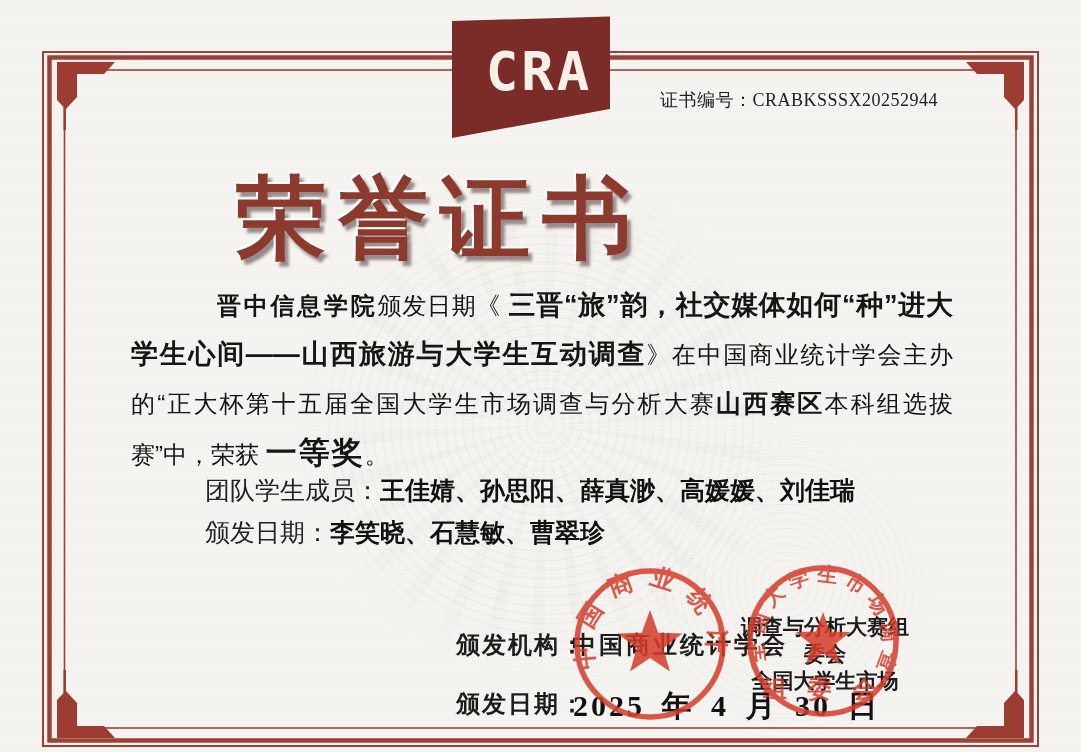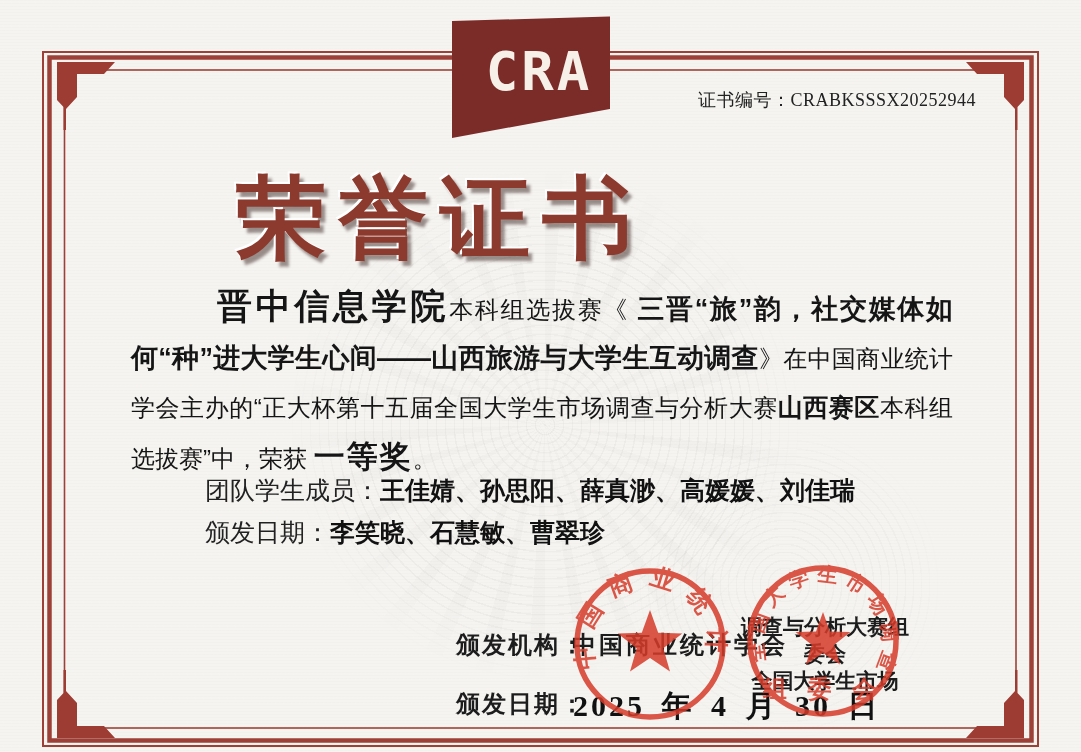--- a/index.html
+++ b/index.html
@@ -39,36 +39,36 @@
     clip-path:polygon(0 5px, 174px 0, 174px 90px, 0 122px);
     z-index:5;
   }
   .banner .cra{
     position:absolute;left:0;top:24px;width:174px;text-align:center;
     font-family:"DejaVu Sans Mono", monospace;font-weight:700;font-size:54px;
     color:#f6f0e9;letter-spacing:3px;
   }
 
   .cert-no{
-    position:absolute;left:698px;top:88px;font-family:"Liberation Serif", serif;
+    position:absolute;left:660px;top:88px;font-family:"Liberation Serif", serif;
     font-size:18px;color:#222;letter-spacing:.5px;
   }
 
   .title{
     position:absolute;left:0;top:158px;width:880px;text-align:center;
     font-size:90px;font-weight:900;color:#8c3a2e;letter-spacing:12px;
     text-shadow:-2px -2px 0 #ffffff, 4px 5px 3px rgba(40,15,10,0.45);
   }
 
   .body-par{
     position:absolute;left:131px;top:281px;width:822px;
     font-size:24px;line-height:49px;text-align:justify;text-indent:86px;
     color:#151515;
   }
-  .school{font-size:35px;font-weight:900;letter-spacing:2px;margin-top:41px;}
+  .school{font-size:24px;font-weight:900;letter-spacing:2px;margin-top:41px;}
   .worktitle{font-size:27px;font-weight:900;}
   .region{font-size:25px;font-weight:900;}
   .award{font-size:31px;font-weight:900;letter-spacing:2px;margin-top:12px;}
 
   .team-row{position:absolute;left:205px;font-size:25px;color:#222;}
   .team-row b{font-weight:700;color:#111;}
 
   .issuer-label,.date-label{
     position:absolute;left:456px;font-size:24px;font-weight:700;color:#1c1c1c;letter-spacing:2px;text-align:right;
   }
@@ -114,21 +114,21 @@
   <div class="cra">CRA</div>
 </div>
 
 <div class="cert-no">
   <span>证书编号：</span><span>CRABKSSSX20252944</span>
 </div>
 
 <div class="title">荣誉证书</div>
 
 <div class="body-par">
-  <span class="school">晋中信息学院</span><span>本科组选拔赛《 </span><span class="worktitle">三晋“旅”韵，社交媒体如何“种”进大学生心间——山西旅游与大学生互动调查</span><span>》在中国商业统计学会主办的“正大杯第十五届全国大学生市场调查与分析大赛</span><span class="region">山西赛区</span><span>本科组选拔赛”中，荣获 </span><span class="award">一等奖</span><span>。</span>
+  <span class="school">晋中信息学院</span><span>颁发日期《 </span><span class="worktitle">三晋“旅”韵，社交媒体如何“种”进大学生心间——山西旅游与大学生互动调查</span><span>》在中国商业统计学会主办的“正大杯第十五届全国大学生市场调查与分析大赛</span><span class="region">山西赛区</span><span>本科组选拔赛”中，荣获 </span><span class="award">一等奖</span><span>。</span>
 </div>
 
 <div class="team-row" style="top:474px;">
   <span>团队学生成员：</span><b>王佳婧、孙思阳、薛真渺、高媛媛、刘佳瑞</b>
 </div>
 
 <div class="team-row" style="top:516px;">
   <span>颁发日期：</span><b>李笑晓、石慧敏、曹翠珍</b>
 </div>
 

